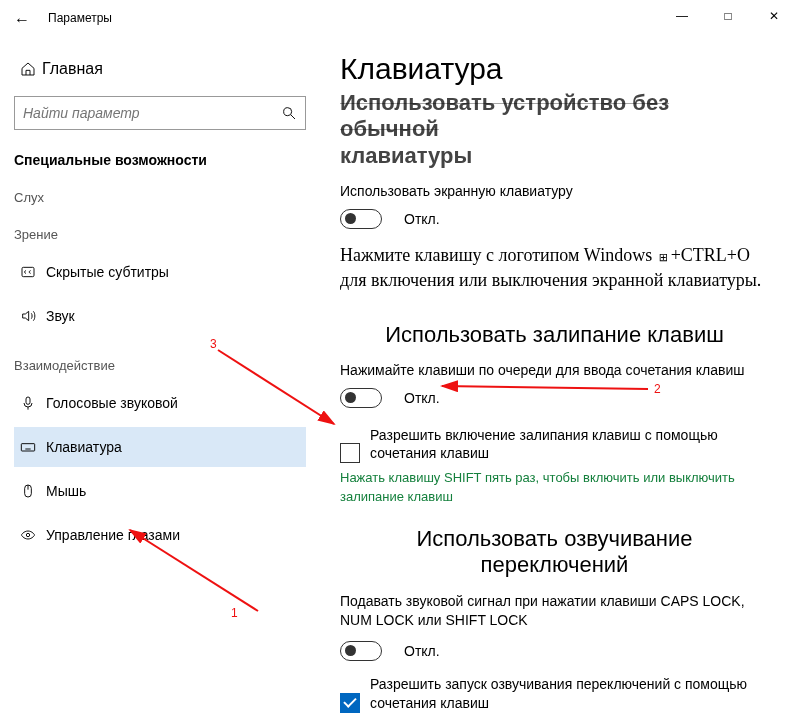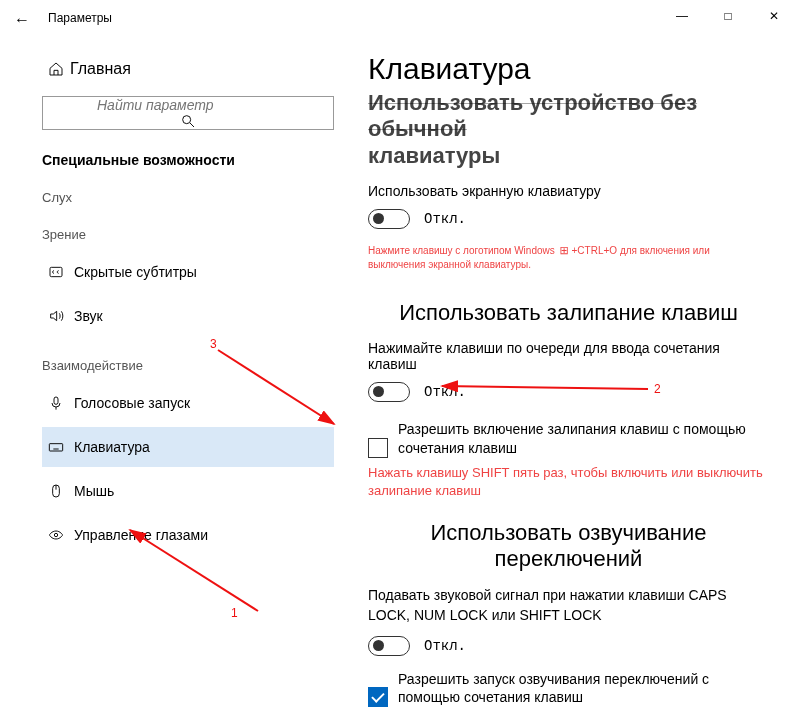--- a/index.html
+++ b/index.html
@@ -3,43 +3,43 @@
 <meta charset="utf-8">
 <style>
   * { box-sizing: border-box; margin: 0; padding: 0; }
   html, body { width: 797px; height: 724px; font-family: "Segoe UI", Tahoma, sans-serif; background: #fff; color: #000; overflow: hidden; }
   .window { position: relative; width: 797px; height: 724px; }
   .titlebar { display: flex; align-items: center; height: 36px; padding-left: 10px; font-size: 12px; }
   .titlebar .back { width: 24px; text-align: center; font-size: 16px; cursor: pointer; }
   .titlebar .title { margin-left: 14px; }
   .winctrls { position: absolute; right: 0; top: 0; display: flex; }
   .winctrls div { width: 46px; height: 32px; display: flex; align-items: center; justify-content: center; font-size: 12px; cursor: pointer; }
-  .body { display: flex; height: calc(100% - 36px); padding-left: 28px; }
+  .body { display: flex; height: calc(100% - 36px); }
   .sidebar { width: 320px; padding: 10px 14px 0 14px; }
   .home-row { display: flex; align-items: center; margin: 14px 0 18px 0; cursor: pointer; }
   .icon-slot { width: 28px; display: flex; justify-content: center; align-items: center; }
   .icon-slot svg { width: 16px; height: 16px; stroke: #000; fill: none; stroke-width: 1.4; }
-  .searchbox { display: flex; align-items: center; border: 1px solid #999; height: 34px; padding: 0 8px; margin-bottom: 22px; flex-direction: column; }
+  .searchbox { display: flex; align-items: center; border: 1px solid #999; height: 34px; padding: 0 8px; margin-bottom: 22px; }
   .searchbox input { border: none; outline: none; flex: 1; font-size: 14px; font-style: italic; color: #666; background: transparent; }
   .searchbox .sicon { width: 16px; height: 16px; }
   .section-title { font-weight: 600; font-size: 14px; margin: 6px 0 18px 0; }
   .group-label { font-size: 13px; color: #555; margin: 22px 0 10px 0; }
   .navitem { display: flex; align-items: center; height: 40px; margin-bottom: 4px; cursor: pointer; font-size: 14px; }
   .navitem .label { margin-left: 4px; }
   .navitem.selected { background: #d9e8f7; }
   .content { flex: 1; padding: 16px 28px 0 20px; overflow: hidden; }
   .content h1 { font-weight: 400; font-size: 30px; margin-bottom: 4px; }
   .truncated-h2 { font-size: 22px; font-weight: 700; color: #444; line-height: 1.2; margin-bottom: 14px; }
   .desc { font-size: 14px; margin-bottom: 10px; }
   .toggle-row { display: flex; align-items: center; margin-bottom: 14px; }
   .toggle { width: 42px; height: 20px; border: 1.6px solid #333; border-radius: 12px; position: relative; cursor: pointer; }
   .toggle .knob { position: absolute; width: 11px; height: 11px; background: #333; border-radius: 50%; top: 3px; left: 4px; }
-  .toggle-label { margin-left: 14px; font-size: 14px; font-family: Liberation Mono, monospace; }
-  .hint { font-size: 10px; color: #ef4444; line-height: 1.4; margin-bottom: 28px; }
-  .hint2 { font-size: 13px; color: #ef4444; line-height: 1.4; margin-bottom: 20px; }
+  .toggle-label { margin-left: 22px; font-size: 14px; }
+  .hint { font-size: 18px; color: #000000; line-height: 1.4; margin-bottom: 28px; font-family: Liberation Serif, serif; }
+  .hint2 { font-size: 13px; color: #15803d; line-height: 1.4; margin-bottom: 20px; }
   h2.sect { font-size: 22px; font-weight: 400; margin-bottom: 14px; text-align: center; }
   .check-row { display: flex; align-items: flex-end; margin-bottom: 6px; }
   .checkbox { width: 20px; height: 20px; border: 1.5px solid #333; margin-right: 10px; flex-shrink: 0; cursor: pointer; display: flex; align-items: center; justify-content: center; }
   .checkbox.checked { background: #0067c0; border-color: #0067c0; }
   .checkbox.checked::after { content: ""; width: 10px; height: 5px; border-left: 2px solid #fff; border-bottom: 2px solid #fff; transform: rotate(-45deg) translate(1px,-1px); }
   .check-label { font-size: 14px; line-height: 1.35; }
   .winlogo { display: inline-block; width: 10px; height: 10px; position: relative; margin: 0 2px; }
   .winlogo::before { content: "⊞"; font-size: 11px; }
   .annot { position: absolute; pointer-events: none; }
   .redtxt { color: #e11; font-size: 12px; font-weight: 500; }
@@ -105,21 +105,21 @@
 
       <div class="group-label">Взаимодействие</div>
       <div class="navitem">
         <span class="icon-slot">
           <svg viewBox="0 0 24 24">
               <rect x="9" y="3" width="6" height="11" rx="3"></rect>
               <path d="M6 12a6 6 0 0 0 12 0"></path>
               <line x1="12" y1="18" x2="12" y2="22"></line>
             </svg>
         </span>
-        <span class="label">Голосовые запуск</span>
+        <span class="label">Голосовые звуковой</span>
       </div>
       <div class="navitem selected">
         <span class="icon-slot">
           <svg viewBox="0 0 24 24">
               <rect x="2" y="7" width="20" height="11" rx="1"></rect>
               <line x1="6" y1="11" x2="6" y2="11"></line>
               <line x1="10" y1="11" x2="10" y2="11"></line>
               <line x1="14" y1="11" x2="14" y2="11"></line>
               <line x1="18" y1="11" x2="18" y2="11"></line>
               <line x1="8" y1="15" x2="16" y2="15"></line>

